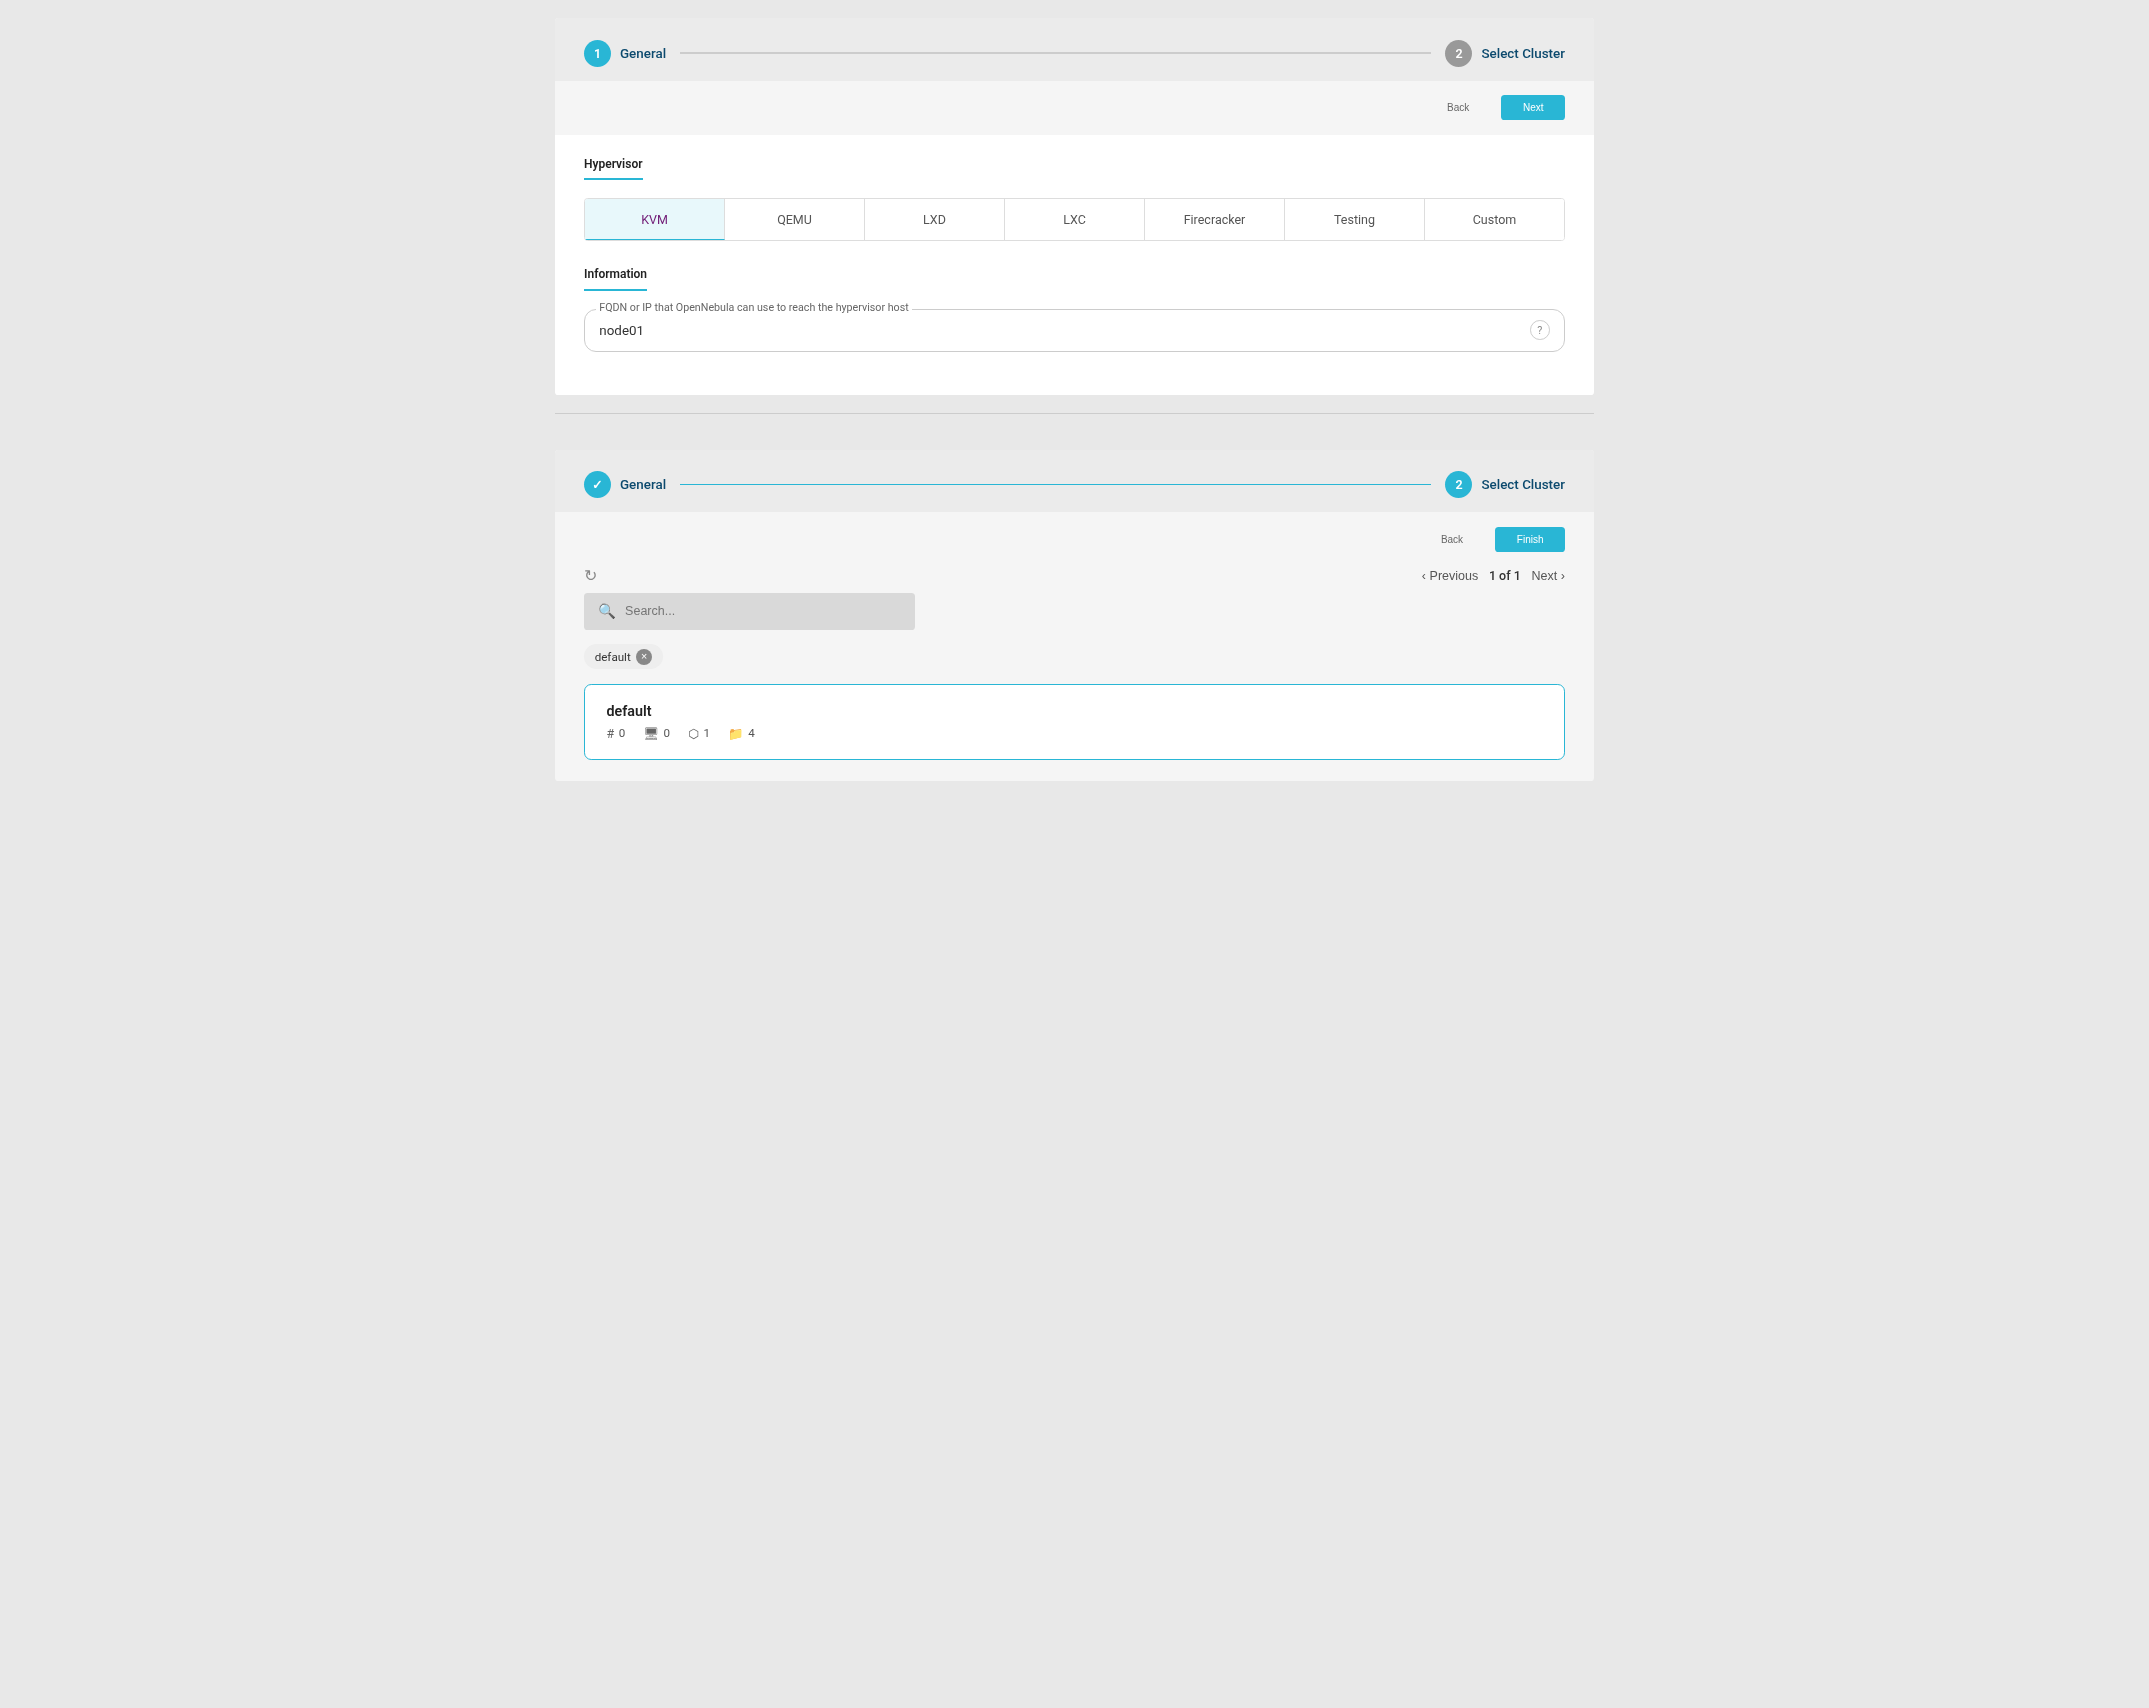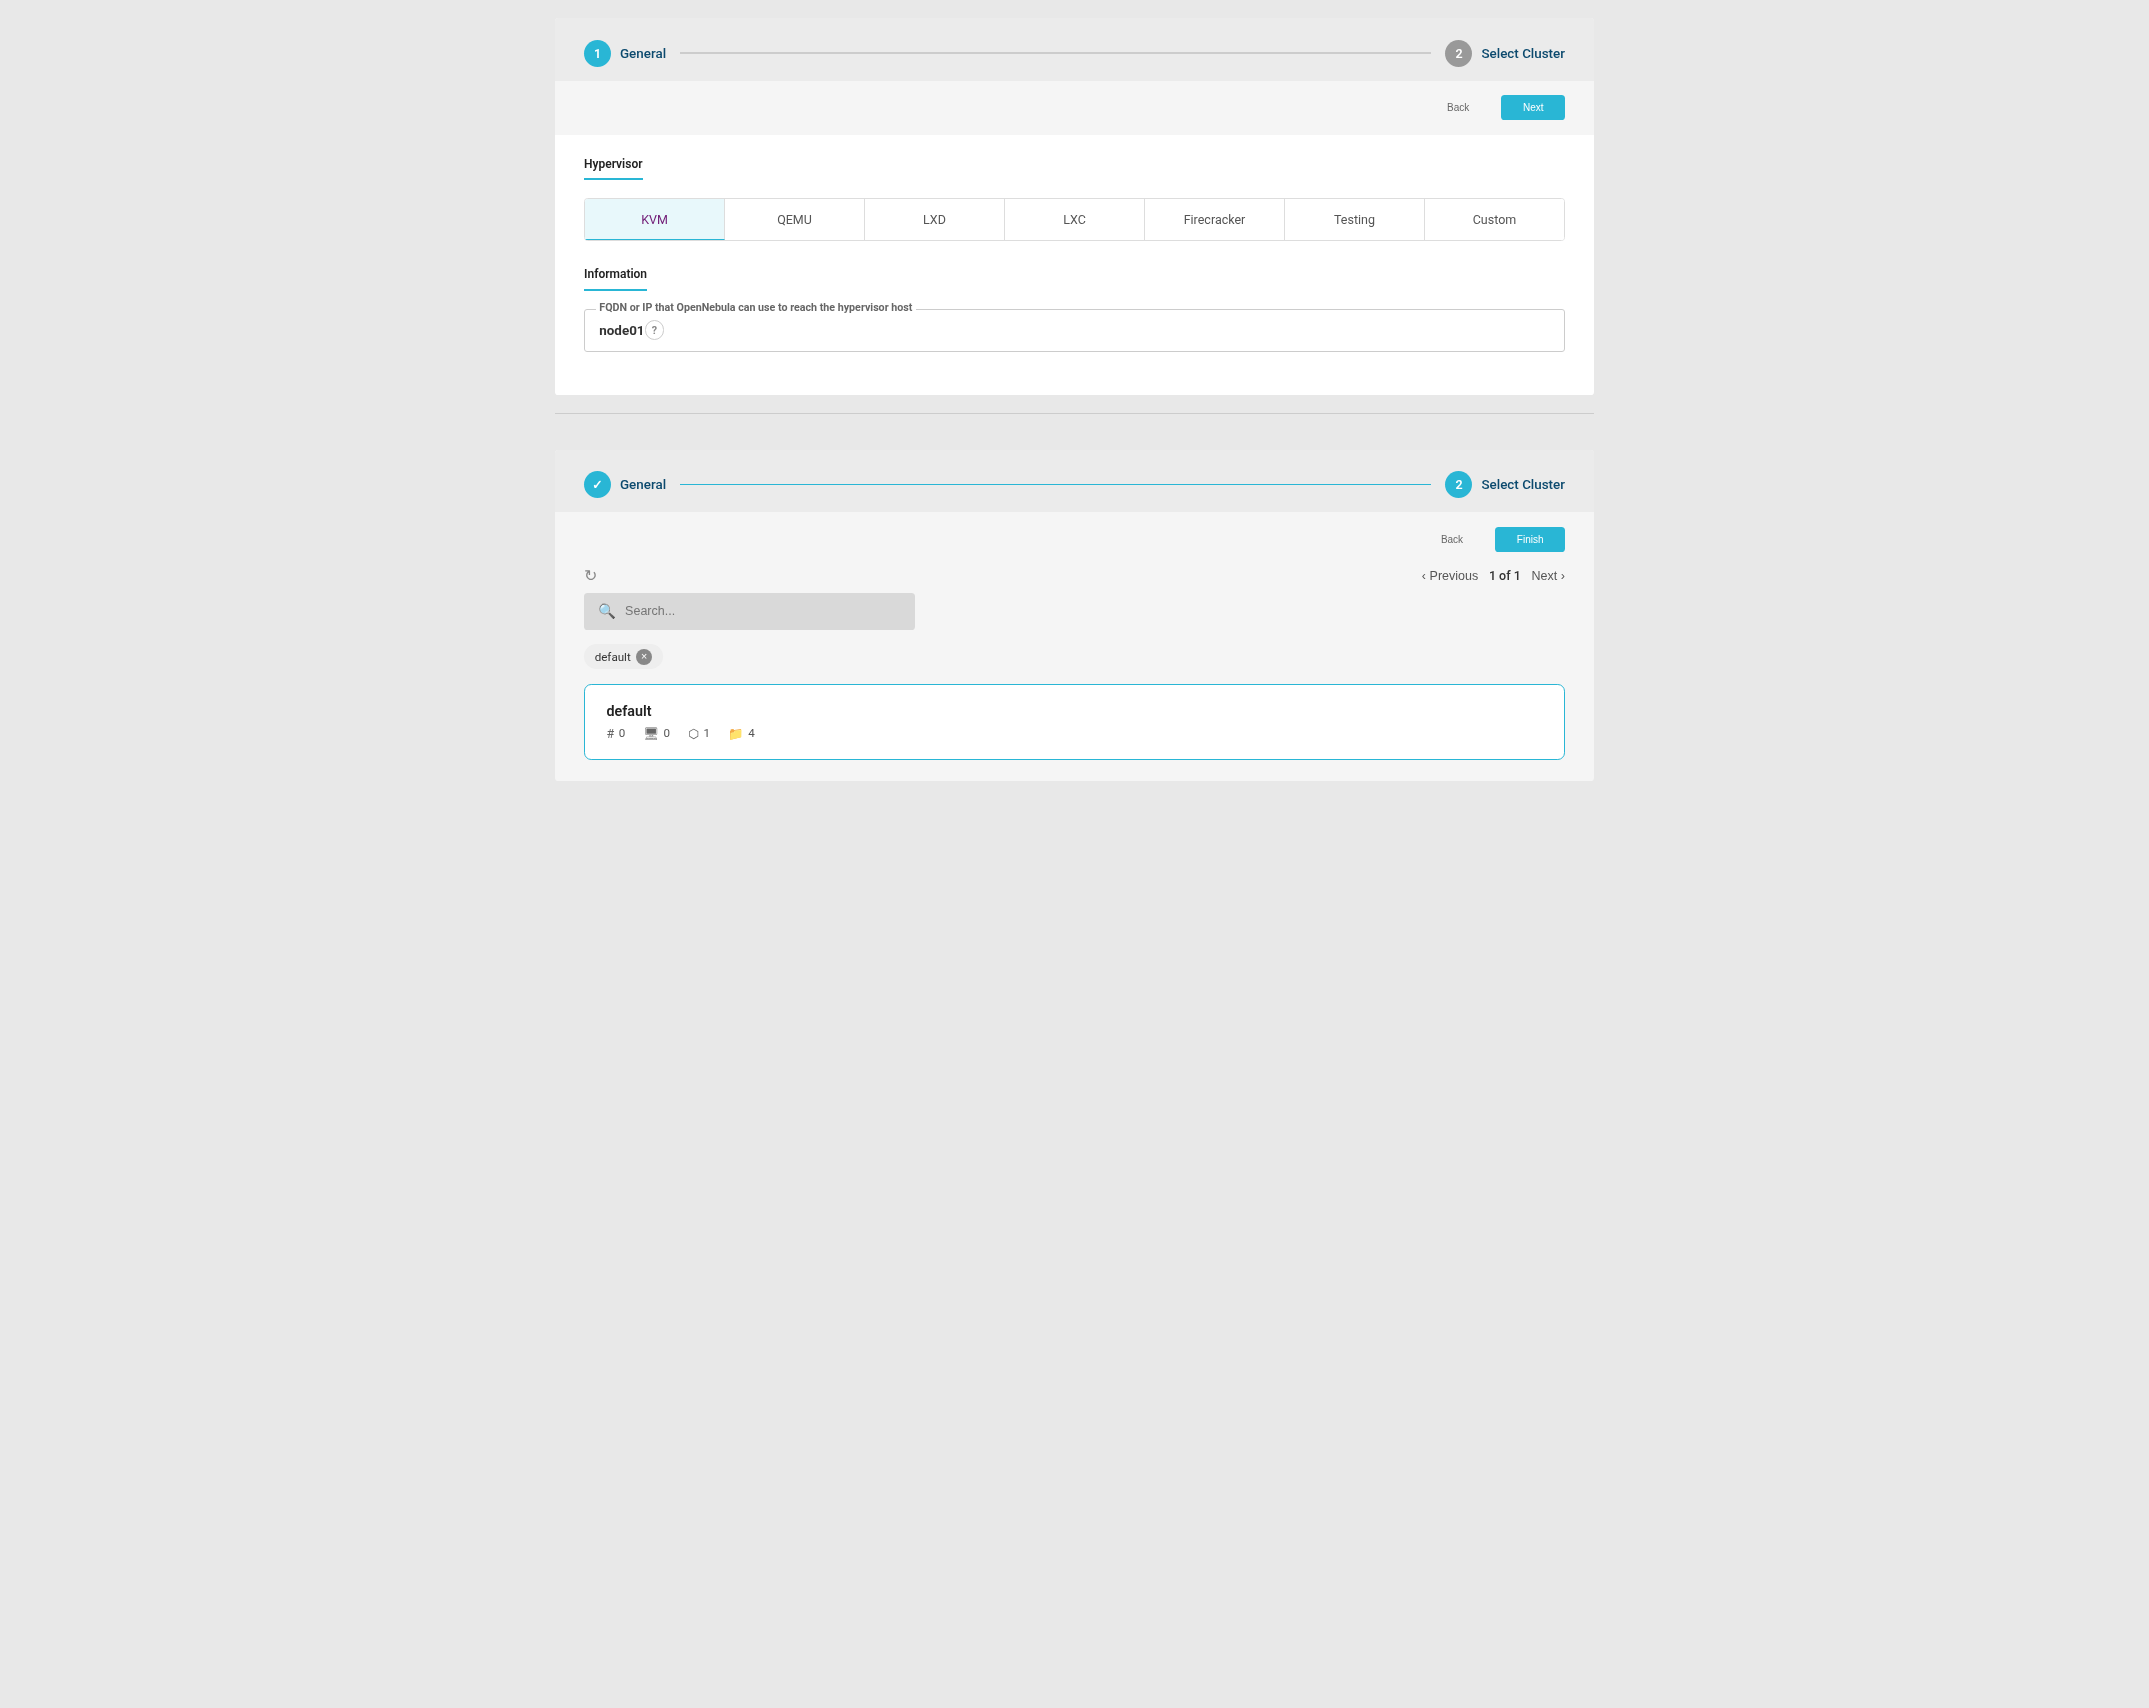--- a/index.html
+++ b/index.html
@@ -159,41 +159,40 @@
       border-bottom: 1.8px solid #29b6d5;
     }
 
     
     .info-section {
       margin-bottom: 21.5px;
     }
 
     .field-group {
       border: 0.9px solid #ccc;
-      border-radius: 3px;
+      border-radius: 12px;
       padding: 10.7px 14.3px;
       position: relative;
       background: white;
-      font-weight: bold;
     }
 
     .field-label {
       position: absolute;
       top: -9px;
       left: 10.7px;
       background: white;
       padding: 0 3.6px;
       font-size: 10.7px;
       color: #666;
     }
 
     .field-input-row {
       display: flex;
       align-items: center;
-      justify-content: flex-start;
+      justify-content: space-between;
     }
 
     .field-value {
       font-size: 13.4px;
       color: #333;
     }
 
     .help-icon {
       width: 19.7px;
       height: 19.7px;

